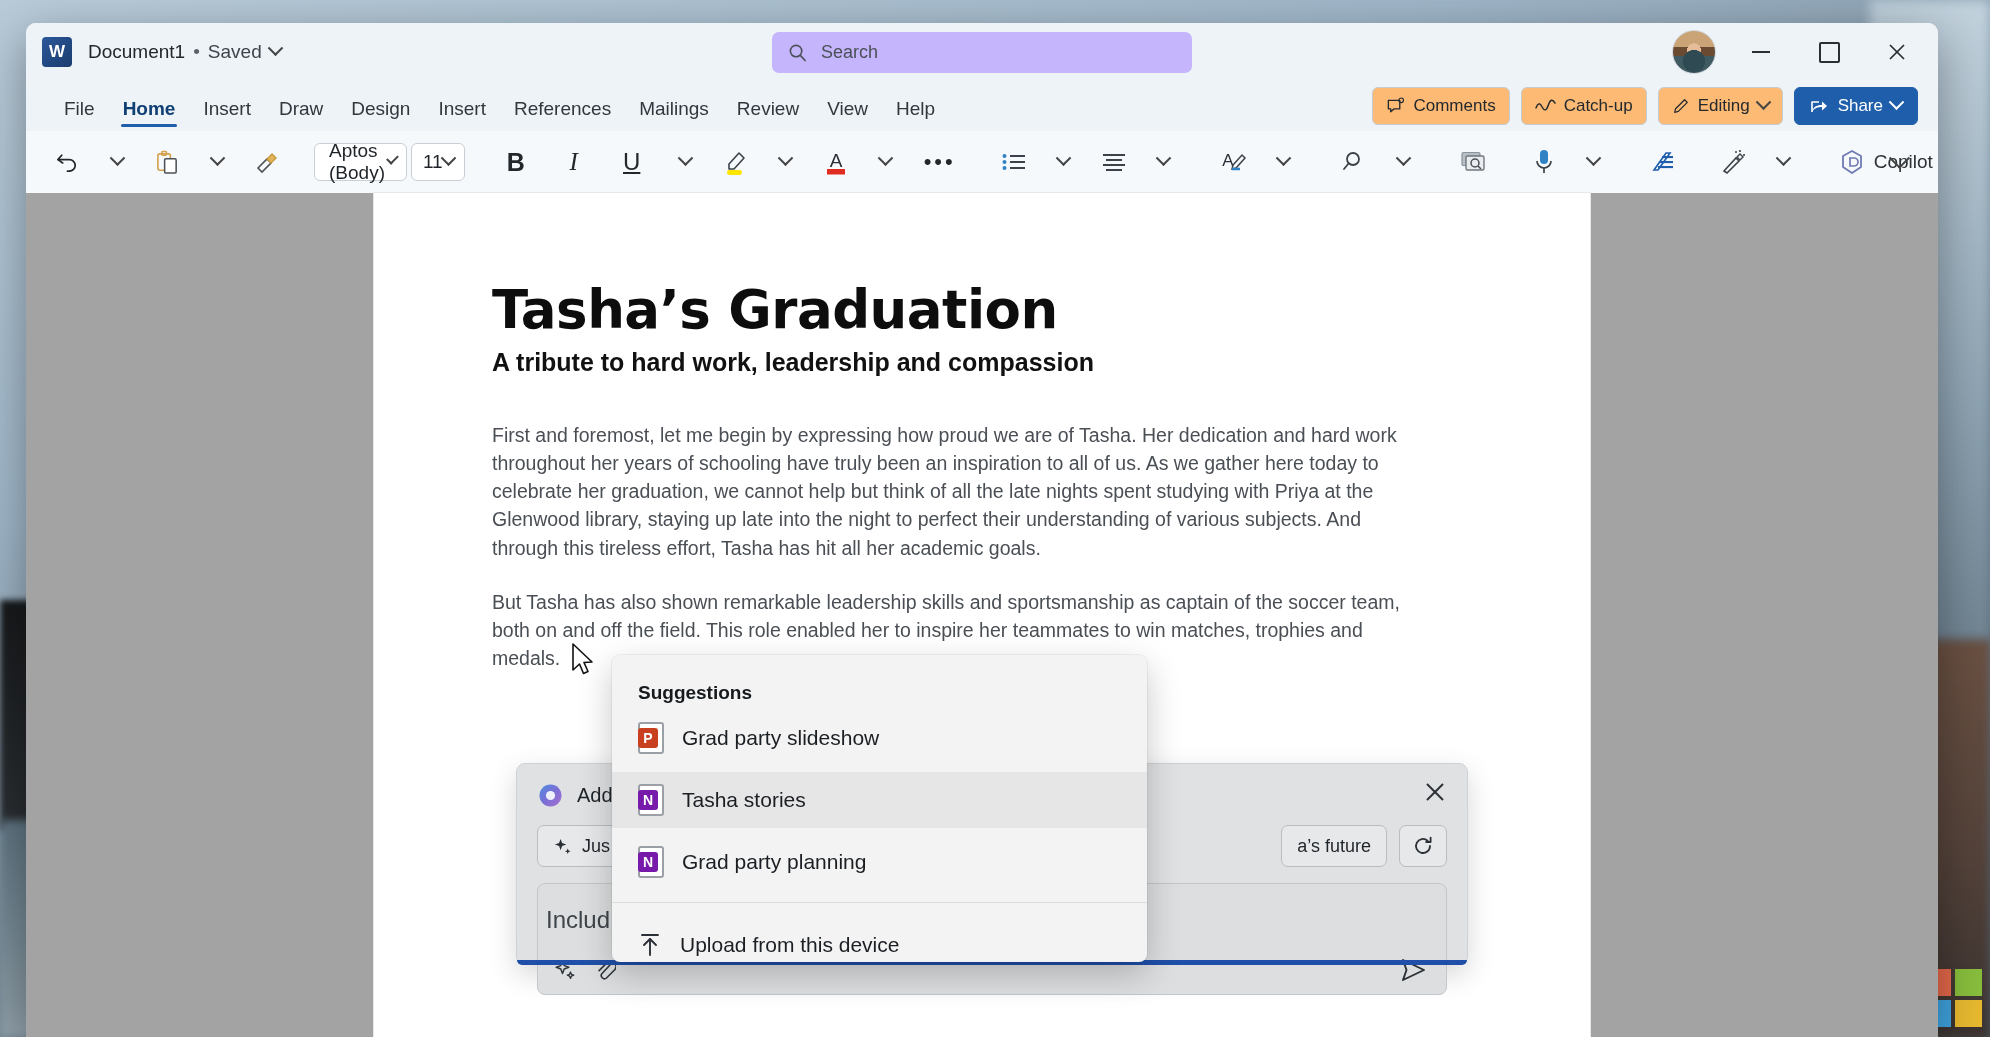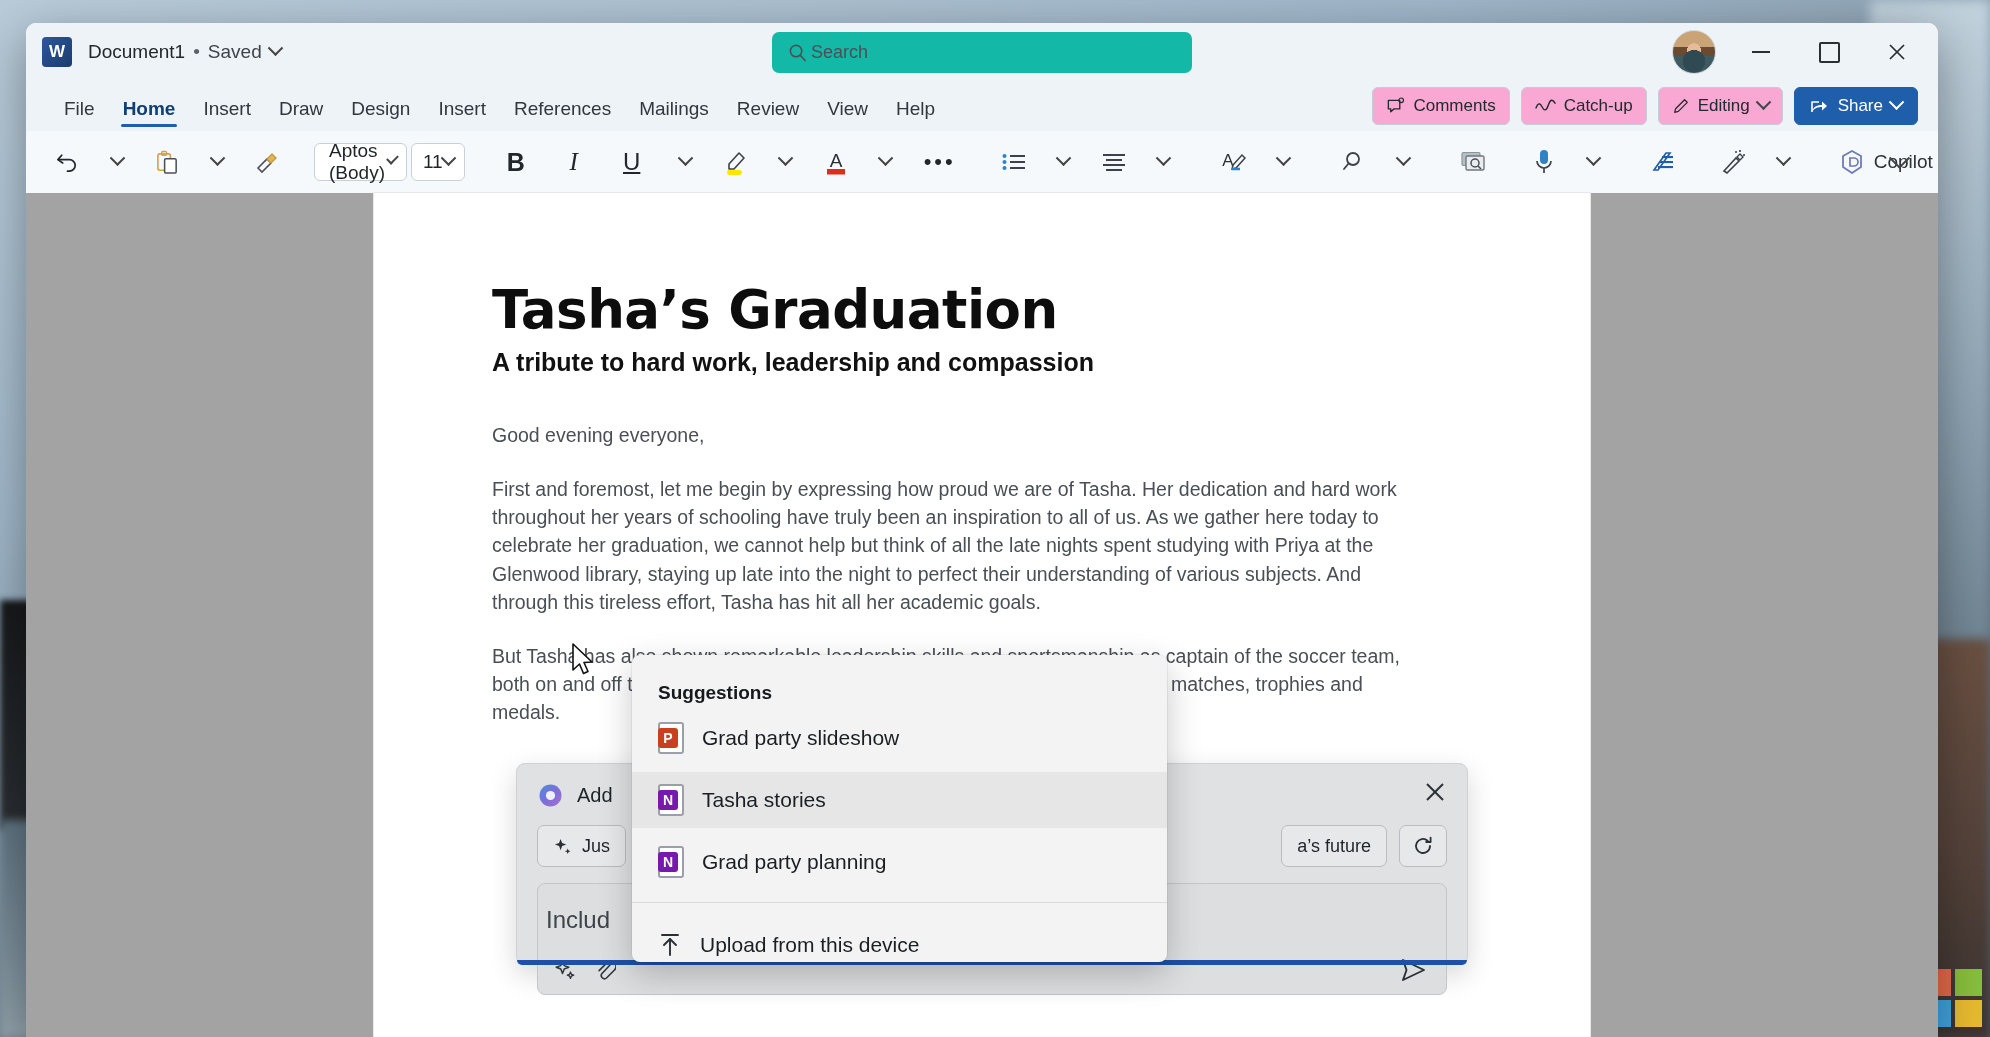--- a/index.html
+++ b/index.html
@@ -63,22 +63,22 @@
     margin-left:16px;font-size:19px;color:#23282d;display:flex;align-items:center;gap:8px;
   }
   .doc-title .sep{color:#5b6168;}
   .doc-title .saved{color:#3d444b;}
   .chev{display:inline-block;width:13px;height:13px;border-right:2px solid #444;
         border-bottom:2px solid #444;transform:rotate(45deg) translate(-3px,-3px);}
   .chev.sm{width:9px;height:9px;border-width:2px;}
 
   .searchbox{
     position:absolute;left:50%;transform:translateX(-50%);
-    width:420px;height:41px;background:#14b8a6;border-radius:7px;
-    display:flex;align-items:center;gap:4px;padding:0 16px;box-sizing:border-box;
+    width:420px;height:41px;background:#c4b5fd;border-radius:7px;
+    display:flex;align-items:center;gap:14px;padding:0 16px;box-sizing:border-box;
   }
   .searchbox .ph{color:#4a5056;font-size:18px;}
 
   .tb-right{position:absolute;right:18px;display:flex;align-items:center;gap:22px;}
   .avatar{
     width:44px;height:44px;border-radius:50%;
     background:
       radial-gradient(circle at 50% 72%, #2f4a52 0 30%, rgba(0,0,0,0) 31%),
       radial-gradient(circle at 50% 46%, #e5bb9a 0 22%, rgba(0,0,0,0) 23%),
       linear-gradient(180deg,#caa477 0 38%, #6b4a32 38% 60%, #3f5a60 60% 100%);
@@ -97,21 +97,21 @@
   .tab{
     font-size:19px;color:#31373d;padding:0 12px 11px 12px;position:relative;cursor:default;
   }
   .tab.active{color:#0f3f73;font-weight:bold;}
   .tab.active::after{
     content:"";position:absolute;left:10px;right:10px;bottom:4px;height:3px;
     background:#1f5eab;border-radius:2px;
   }
   .tabs-right{position:absolute;right:20px;bottom:6px;display:flex;align-items:center;gap:11px;}
   .pill{
-    height:36px;border:1px solid #c5ccd3;border-radius:6px;background:#f9a8d4;
+    height:36px;border:1px solid #c5ccd3;border-radius:6px;background:#fdba74;
     display:flex;align-items:center;gap:8px;padding:0 13px;font-size:17px;color:#24292e;
   }
   .pill.share{background:#1f5eab;border-color:#1f5eab;color:#fff;padding:0 15px;text-align:right;}
 
   
   .toolbar{
     height:62px;background:#f6f9fc;display:flex;align-items:center;
     padding:0 14px 0 18px;gap:4px;position:relative;border-bottom:1px solid #e2e8ee;
   }
   .tool{display:flex;align-items:center;justify-content:center;height:40px;min-width:34px;
@@ -504,21 +504,20 @@
           <span class="chev"></span>
         </div>
     </div>
   </div>
 
   <div class="docarea">
     <div class="page">
       <div class="page-inner">
         <h1 class="doc-h1">Tasha’s Graduation</h1>
         <h2 class="doc-h2">A tribute to hard work, leadership and compassion</h2>
-        <p class="doc-p">Good evening everyone,</p>
         <p class="doc-p">First and foremost, let me begin by expressing how proud we are of Tasha. Her dedication and hard work throughout her years of schooling have truly been an inspiration to all of us. As we gather here today to celebrate her graduation, we cannot help but think of all the late nights spent studying with Priya at the Glenwood library, staying up late into the night to perfect their understanding of various subjects. And through this tireless effort, Tasha has hit all her academic goals.</p>
         <p class="doc-p">But Tasha has also shown remarkable leadership skills and sportsmanship as captain of the soccer team, both on and off the field. This role enabled her to inspire her teammates to win matches, trophies and medals.</p>
       </div>
     </div>
 
     <div class="copilot-card" style="left:490px;top:570px;">
       <div class="cc-head">
         <svg width="27" height="27" viewBox="0 0 27 27">
           <defs>
             <linearGradient id="cpg" x1="0" y1="0" x2="1" y2="1">
@@ -576,21 +575,21 @@
         </div>
         <div class="send">
           <svg width="30" height="28" viewBox="0 0 30 28">
             <path d="M5 4 L26 14 5 24 8.5 14z" fill="none" stroke="#2b3036" stroke-width="1.9" stroke-linejoin="round"></path>
           </svg>
         </div>
       </div>
       <div class="cc-underline"></div>
     </div>
 
-    <div class="flyout" style="left:606px;top:462px;">
+    <div class="flyout" style="left:586px;top:462px;">
       <div class="fly-title">Suggestions</div>
 
       <div class="fly-item">
         <span class="fileicon">
           <span class="badge ppt">P</span>
         </span>
         <span>Grad party slideshow</span>
       </div>
 
       <div class="fly-item sel">

